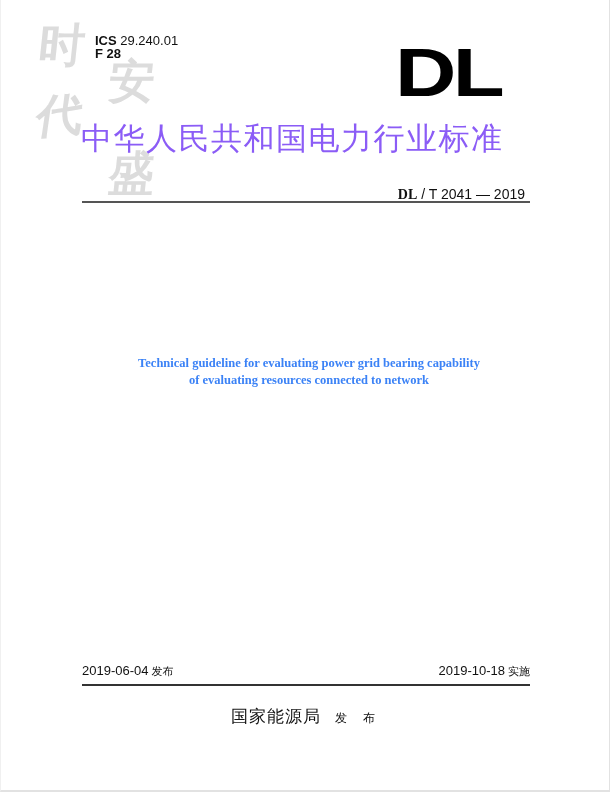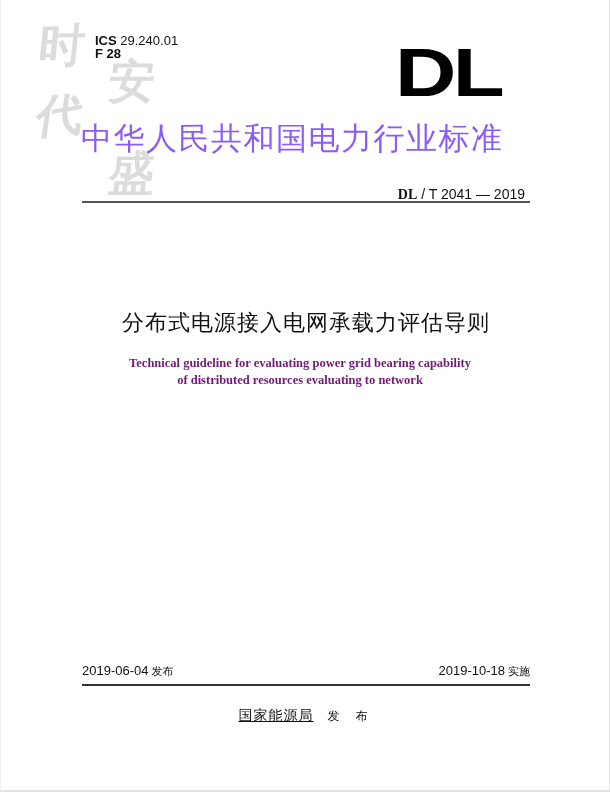--- a/index.html
+++ b/index.html
@@ -96,28 +96,28 @@
     top: 308px;
     text-align: center;
     font-family: "DejaVu Sans", sans-serif;
     font-size: 22px;
     letter-spacing: 1px;
     color: #111;
   }
 
   .en-doc-title {
     position: absolute;
-    left: 0; width: 598px;
+    left: 9px; width: 598px;
     top: 355px;
     text-align: center;
     font-family: "Liberation Serif", serif;
     font-weight: bold;
     font-size: 12.5px;
     line-height: 17px;
-    color: #701a75;
+    color: #3b82f6;
   }
 
   .date-row {
     position: absolute;
     left: 81px; top: 663px;
     width: 448px;
     height: 20px;
     font-family: "Liberation Sans", sans-serif;
     font-size: 13px;
     color: #111;
@@ -135,21 +135,21 @@
   }
 
   .publisher {
     position: absolute;
     left: 0; width: 610px;
     top: 705px;
     text-align: center;
     font-family: "DejaVu Serif", serif;
     color: #111;
   }
-  .publisher .org { font-size: 14px; letter-spacing: 1px; text-decoration: underline; }
+  .publisher .org { font-size: 17px; letter-spacing: 1px; }
   .publisher .pub { font-size: 12px; margin-left: 14px; letter-spacing: 6px; }
 </style>
 </head>
 <body>
 
 <div class="page">
 
   <div class="watermark wm-1">时</div>
   <div class="watermark wm-2">代</div>
   <div class="watermark wm-3">安</div>
@@ -169,25 +169,24 @@
 
   <div class="std-title">中华人民共和国电力行业标准</div>
 
   <div class="std-code">
     <span class="b">DL</span>
     <span>/ T 2041 — 2019</span>
   </div>
 
   <div class="rule-top"></div>
 
-  <div class="cn-doc-title">分布式电源接入电网承载力评估导则</div>
 
   <div class="en-doc-title">
     <div>Technical guideline for evaluating power grid bearing capability</div>
-    <div>of distributed resources evaluating to network</div>
+    <div>of evaluating resources connected to network</div>
   </div>
 
   <div class="date-row">
     <div class="left">
       <span>2019-06-04</span><span class="cn">发布</span>
     </div>
     <div class="right">
       <span>2019-10-18</span><span class="cn">实施</span>
     </div>
   </div>

